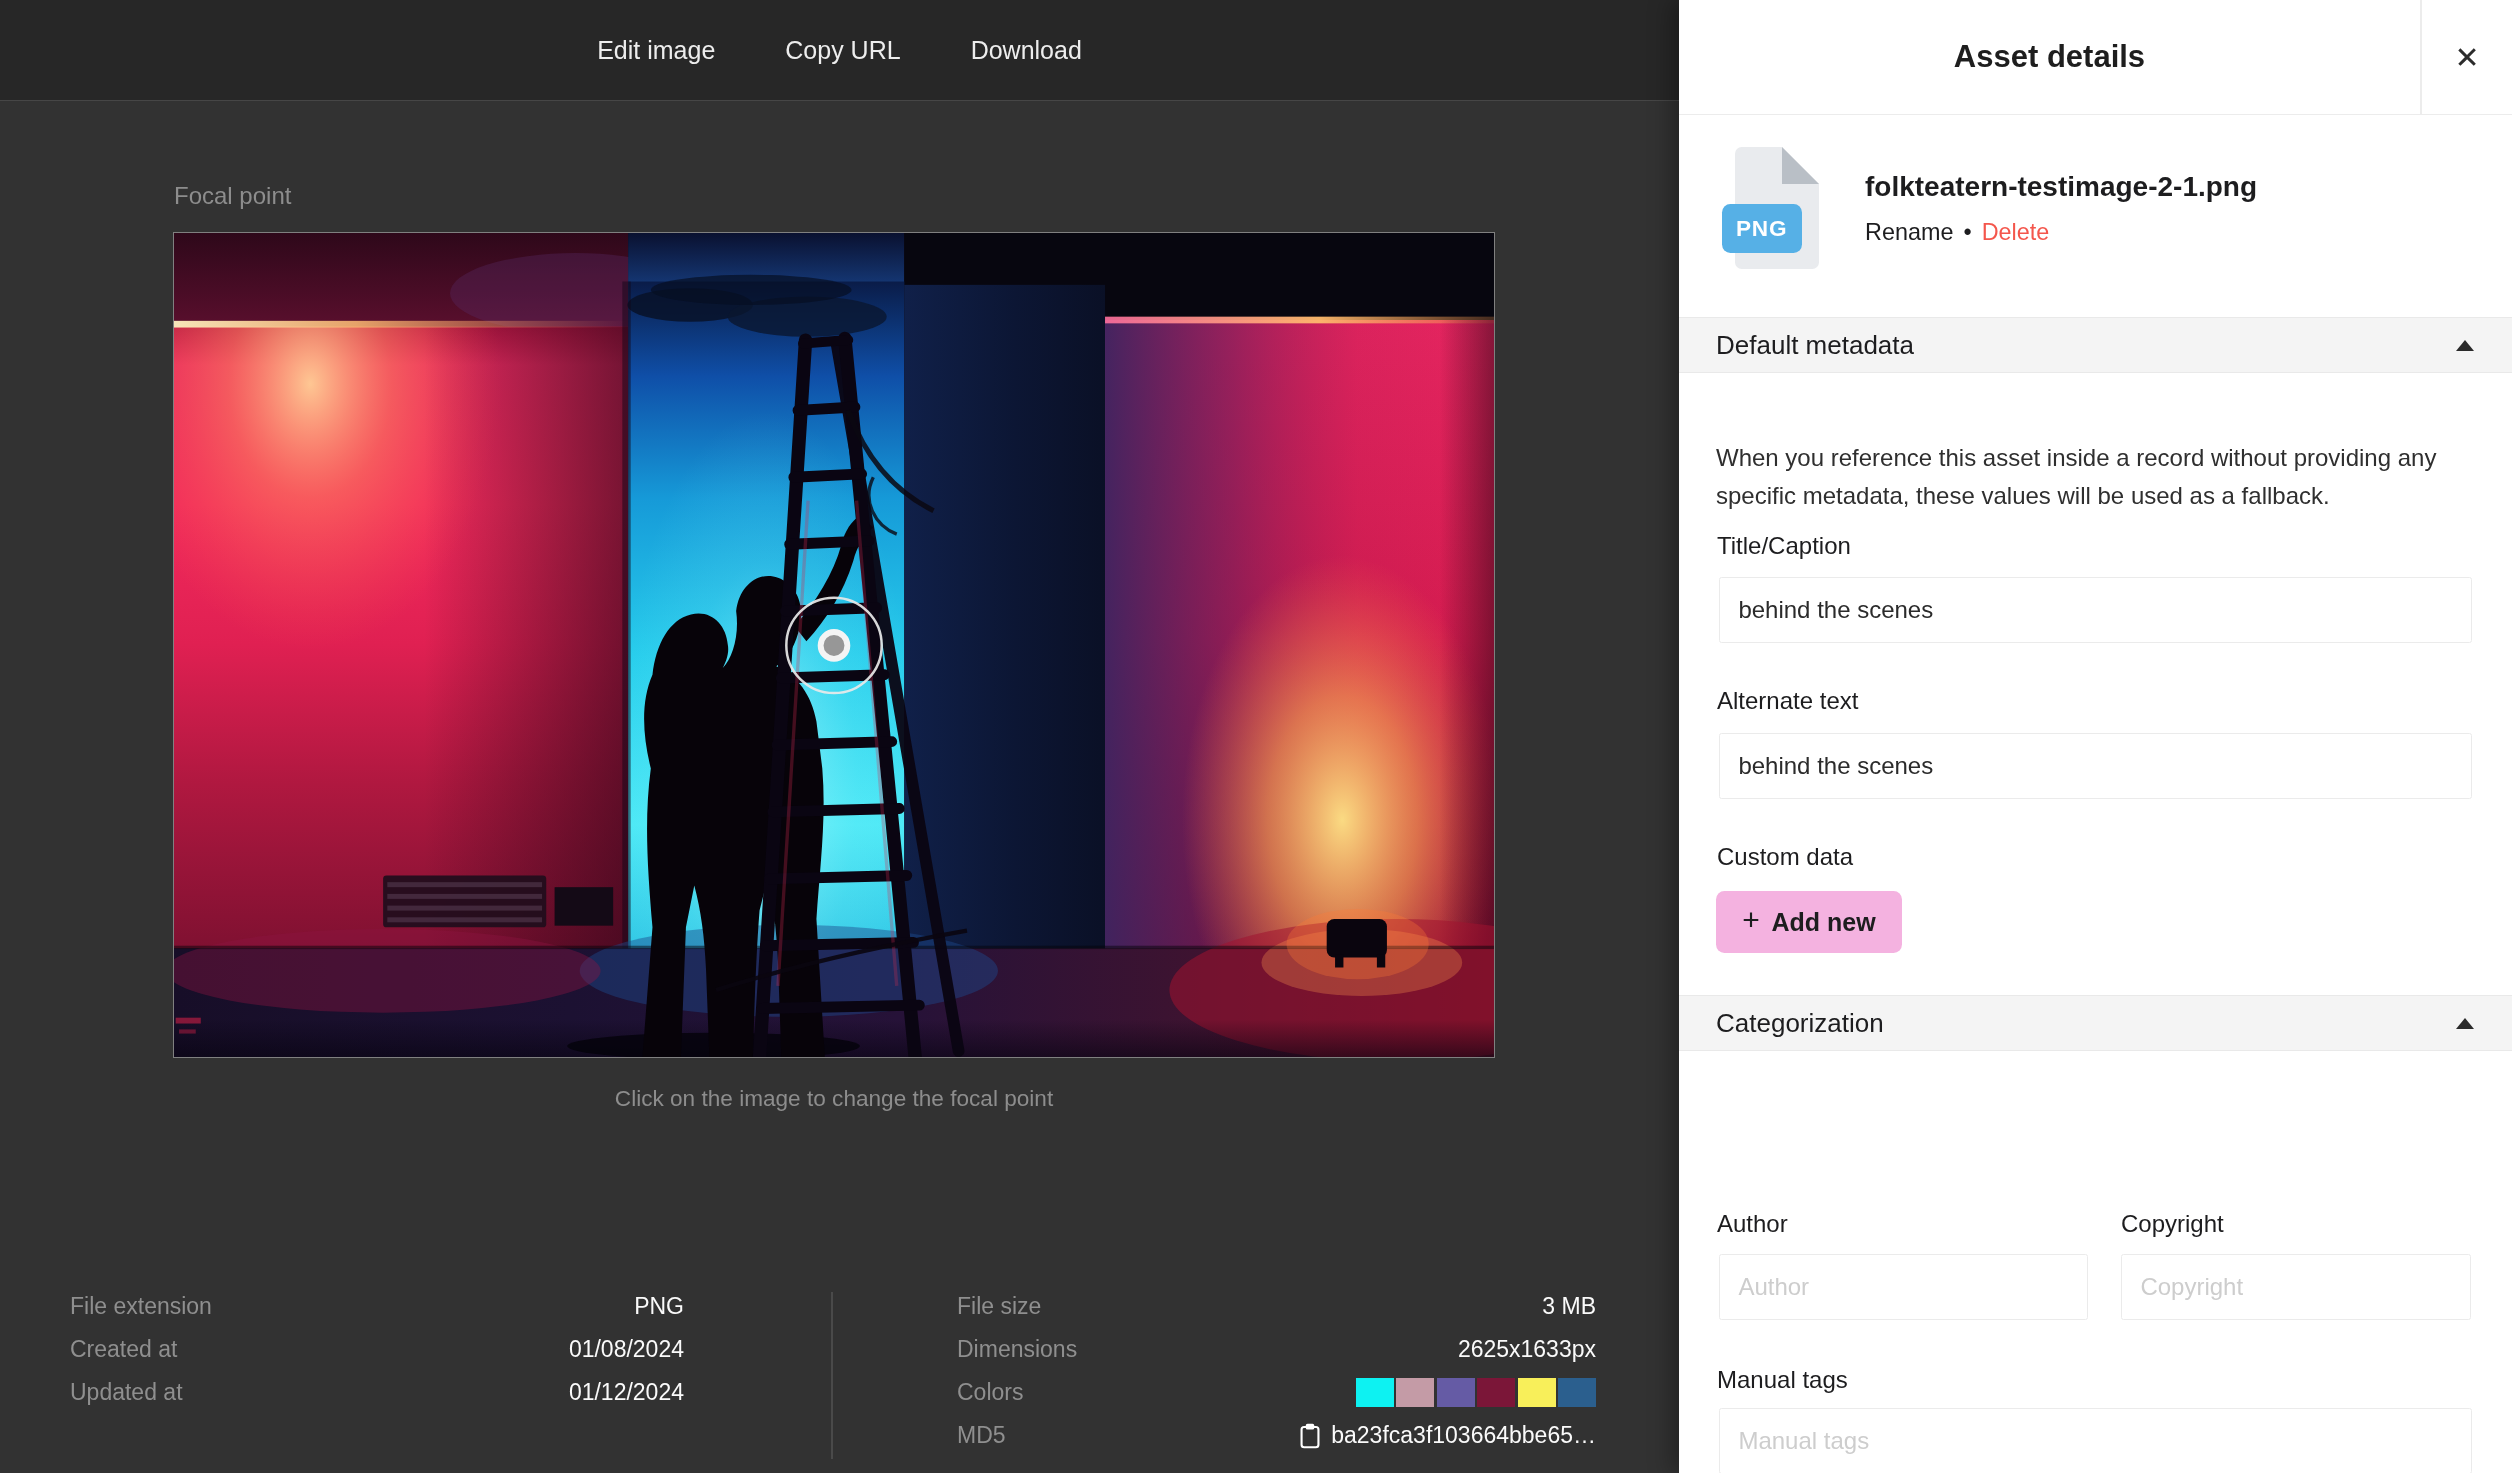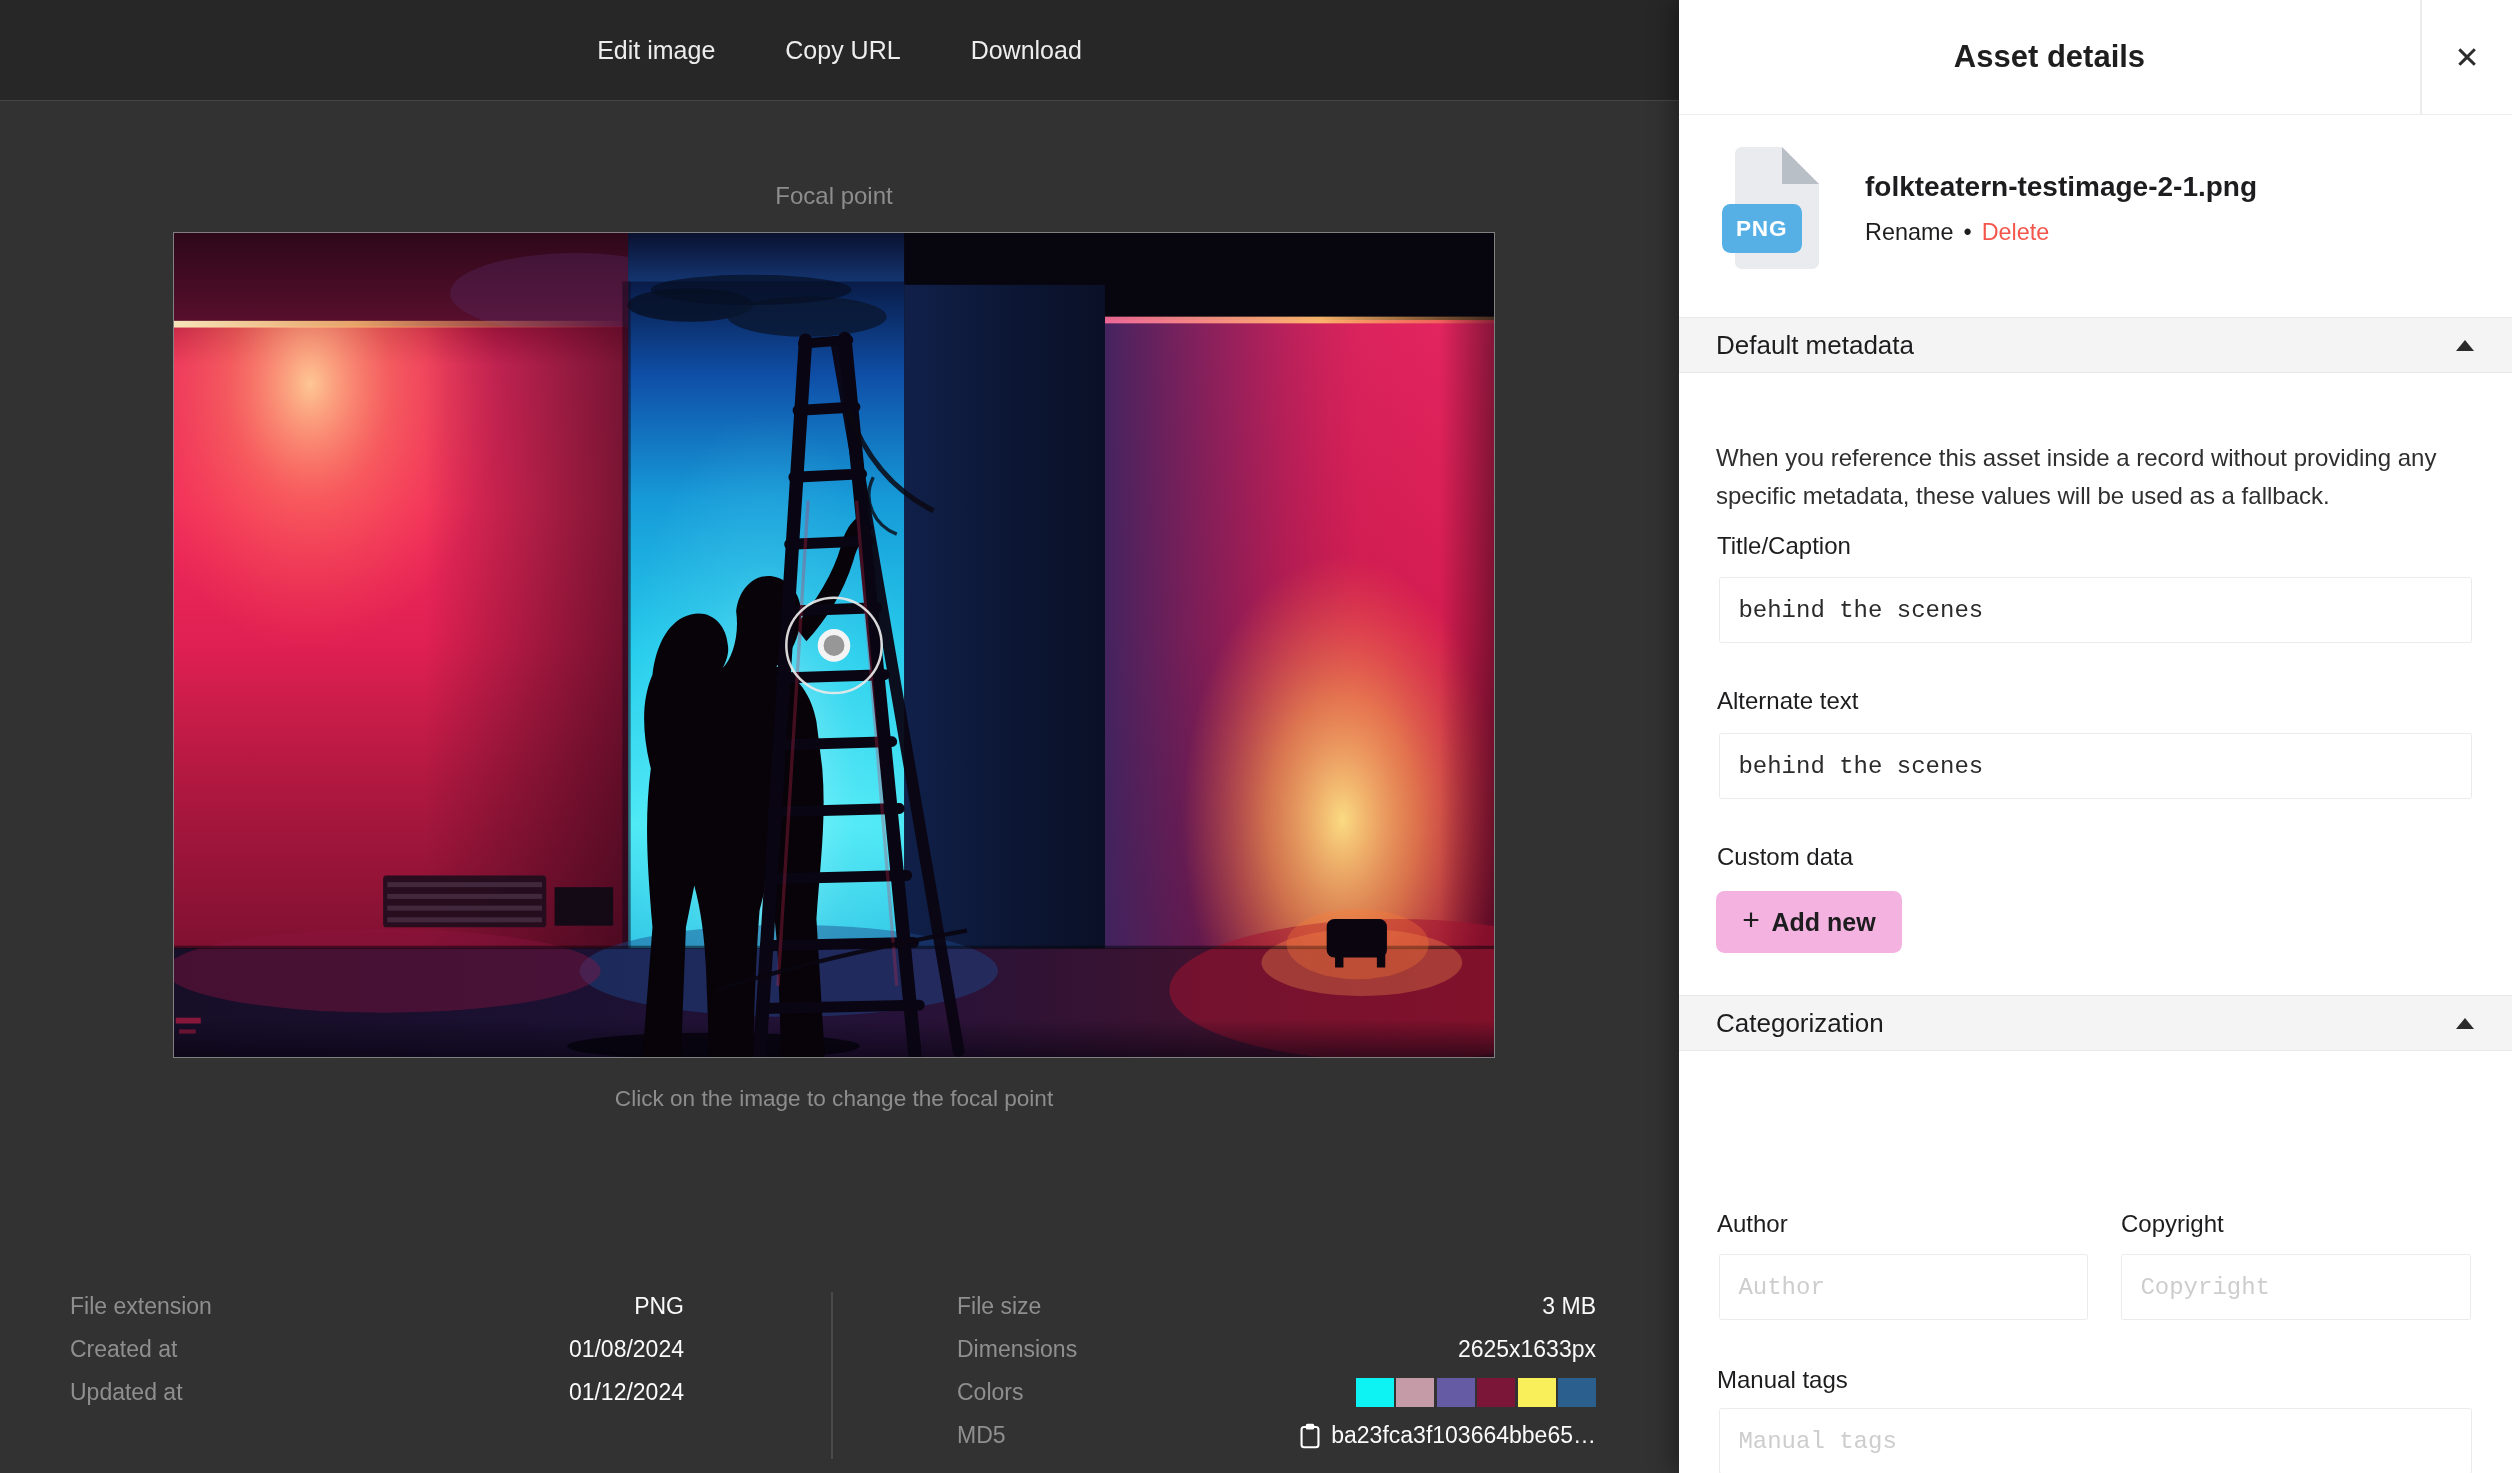--- a/index.html
+++ b/index.html
@@ -8,21 +8,21 @@
     background:#323232;font-family:"Liberation Sans",sans-serif;
     -webkit-font-smoothing:antialiased;
   }
   
   .topbar{
     position:absolute;left:0;top:0;width:1679px;height:100px;background:#272727;
     border-bottom:1.7px solid #464646;display:flex;align-items:center;justify-content:center;gap:70px;
   }
   .tb-btn{color:#ededed;font-size:25px;cursor:pointer;white-space:nowrap}
   
-  .focal-label{position:absolute;left:174px;top:182px;width:1320px;text-align:center;color:#8d8d8d;font-size:24px}
+  .focal-label{position:absolute;left:174px;top:182px;width:1320px;text-align:left;color:#8d8d8d;font-size:24px}
   .image-frame{
     position:absolute;left:174px;top:233px;width:1320px;height:824px;
     outline:0.8px solid rgba(225,225,225,.45);cursor:crosshair;background:#0c0812;
   }
   .image-frame svg{display:block;width:100%;height:100%}
   .caption{position:absolute;left:174px;top:1086px;width:1320px;text-align:center;color:#8d8d8d;font-size:22.6px}
   
   .meta-col{position:absolute;top:1285px;font-size:23px}
   #meta-left{left:70px;width:614px}
   #meta-right{left:957px;width:639px}
@@ -62,21 +62,21 @@
   #para-default{top:415px}
   #para-cat{top:1091px}
   .field-label{position:absolute;left:38px;font-size:24px;color:#1d1d1f}
   #lbl-title{top:532px}
   #lbl-alt{top:687px}
   #lbl-custom{top:843px}
   #lbl-author{top:1210px}
   #lbl-copyright{left:442px;top:1210px}
   #lbl-tags{top:1366px}
   .tinput{position:absolute;left:40px;width:753px;height:66px;border:1.7px solid #ebebeb;border-radius:2.5px;font-size:24px;
-    color:#2b2b2b;padding:0 18.4px;box-sizing:border-box;background:#fff;font-family:Liberation Mono, monospace;outline:none}
+    color:#2b2b2b;padding:0 18.4px;box-sizing:border-box;background:#fff;font-family:Liberation Sans, sans-serif;outline:none}
   .tinput::placeholder{color:#cdcdcd}
   #in-title{top:577px}
   #in-alt{top:733px}
   #in-author{top:1254px;width:369px}
   #in-copy{left:442px;top:1254px;width:350px}
   #in-tags{top:1408px}
   .add-btn{position:absolute;left:37px;top:891px;width:186px;height:62px;border:none;border-radius:8.4px;font-size:25px;
     font-weight:bold;color:#1d1d1f;display:flex;align-items:center;justify-content:center;gap:11.7px;cursor:pointer;
     font-family:"Liberation Sans",sans-serif}
   .plus{font-size:30px;font-weight:400;margin-top:-3.3px}

